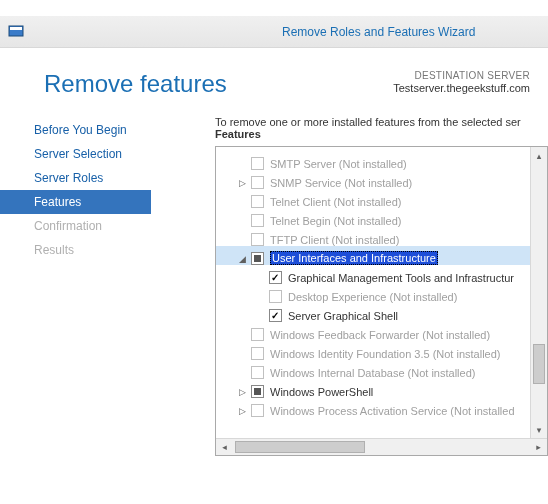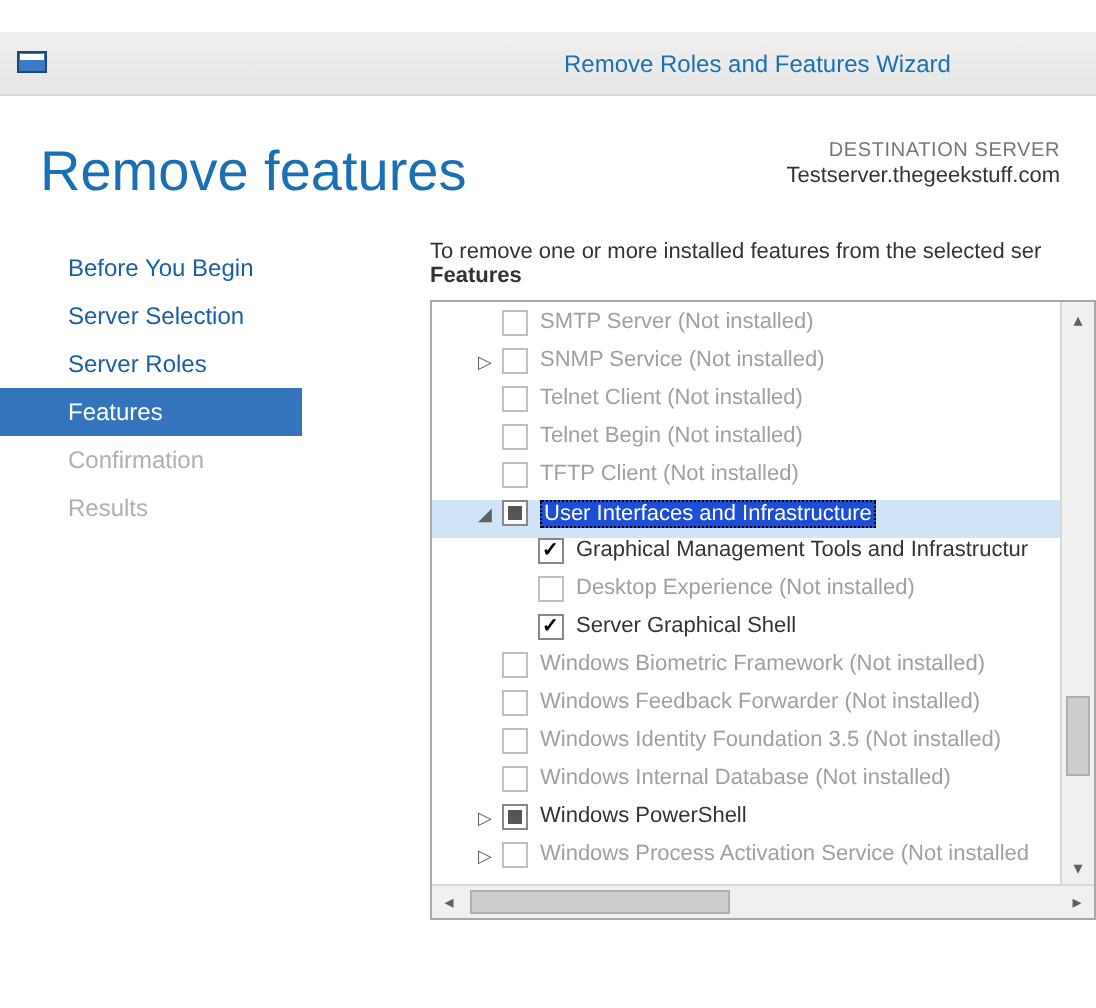--- a/index.html
+++ b/index.html
@@ -3,21 +3,21 @@
 <meta charset="utf-8">
 <style>
 * { margin: 0; padding: 0; box-sizing: border-box; font-family: "Segoe UI", Tahoma, sans-serif; }
 body { width: 548px; height: 504px; background: #fff; overflow: hidden; font-size: 11px; }
 
 .title-bar { height: 32px; background: linear-gradient(#f0f0f0, #e6e6e6); border-bottom: 1px solid #d8d8d8; display: flex; align-items: center; margin-top: 16px; }
 .title-icon { width: 16px; height: 16px; margin: 0 8px; }
 .title-text { color: #1b6fb4; font-size: 12px; margin-left: 250px; }
 
 .page-header { display: flex; align-items: flex-start; padding: 22px 18px 18px 20px; }
-.page-title { color: #1b6fb4; font-size: 28px; font-weight: 300; flex: 1; }
+.page-title { color: #1b6fb4; font-size: 24px; font-weight: 300; flex: 1; margin-left: 24px; }
 .dest-block { text-align: right; font-size: 10px; color: #555; }
 .dest-label { font-weight: normal; color: #777; letter-spacing: 0.3px; }
 .dest-name { color: #333; font-size: 11px; margin-top: 1px; }
 
 .body { display: flex; gap: 24px; }
 
 .nav { width: 175px; padding-top: 2px; }
 .nav-item { padding: 5px 0 5px 34px; color: #1860a8; font-size: 12px; cursor: pointer; }
 .nav-item.disabled { color: #b0b0b0; cursor: default; }
 .nav-item.active { background: #3474bd; color: #fff; }
@@ -32,21 +32,21 @@
 .vscroll { width: 17px; background: #f0f0f0; border-left: 1px solid #d8d8d8; display: flex; flex-direction: column; align-items: center; }
 .vscroll .arrow { height: 17px; width: 100%; display: flex; align-items: center; justify-content: center; font-size: 9px; color: #606060; cursor: pointer; }
 .vscroll .track { flex: 1; width: 100%; position: relative; }
 .vscroll .thumb { position: absolute; left: 2px; right: 2px; top: 180px; height: 40px; background: #cdcdcd; border: 1px solid #b0b0b0; }
 
 .hscroll { height: 17px; background: #f0f0f0; border-top: 1px solid #d8d8d8; display: flex; align-items: center; }
 .hscroll .arrow { width: 17px; height: 100%; display: flex; align-items: center; justify-content: center; font-size: 9px; color: #606060; cursor: pointer; }
 .hscroll .track { flex: 1; height: 100%; position: relative; }
 .hscroll .thumb { position: absolute; top: 2px; bottom: 2px; left: 2px; width: 130px; background: #cdcdcd; border: 1px solid #b0b0b0; }
 
-.row { display: flex; align-items: flex-start; height: 19px; padding-left: 4px; white-space: nowrap; font-size: 11px; }
+.row { display: flex; align-items: flex-end; height: 19px; padding-left: 4px; white-space: nowrap; font-size: 11px; }
 .row.selected { background: #cfe4f7; }
 .expander { width: 13px; height: 13px; display: flex; align-items: center; justify-content: center; font-size: 9px; color: #606060; margin-right: 2px; cursor: pointer; flex-shrink: 0; }
 .expander.hidden { visibility: hidden; }
 .chk { width: 13px; height: 13px; border: 1px solid #888; margin-right: 6px; display: flex; align-items: center; justify-content: center; background: #fff; flex-shrink: 0; cursor: pointer; }
 .chk.disabled { border-color: #c0c0c0; cursor: default; }
 .chk .tick { width: 9px; height: 9px; }
 .chk .tick::after { content: "✓"; font-size: 10px; line-height: 9px; color: #000; font-weight: bold; display: block; }
 .chk .square { width: 7px; height: 7px; background: #555; }
 .label { color: #333; }
 .label.disabled { color: #a0a0a0; }
@@ -137,25 +137,20 @@
             <div class="row indent2">
               <span class="expander hidden">▷</span>
               <span class="chk">
                 <span class="tick"></span>
               </span>
               <span class="label">Server Graphical Shell</span>
             </div>
             <div class="row indent1">
               <span class="expander hidden">▷</span>
               <span class="chk disabled"></span>
-              <span class="label disabled">Windows Biometric Framework (Not installed)</span>
-            </div>
-            <div class="row indent1">
-              <span class="expander hidden">▷</span>
-              <span class="chk disabled"></span>
               <span class="label disabled">Windows Feedback Forwarder (Not installed)</span>
             </div>
             <div class="row indent1">
               <span class="expander hidden">▷</span>
               <span class="chk disabled"></span>
               <span class="label disabled">Windows Identity Foundation 3.5 (Not installed)</span>
             </div>
             <div class="row indent1">
               <span class="expander hidden">▷</span>
               <span class="chk disabled"></span>

